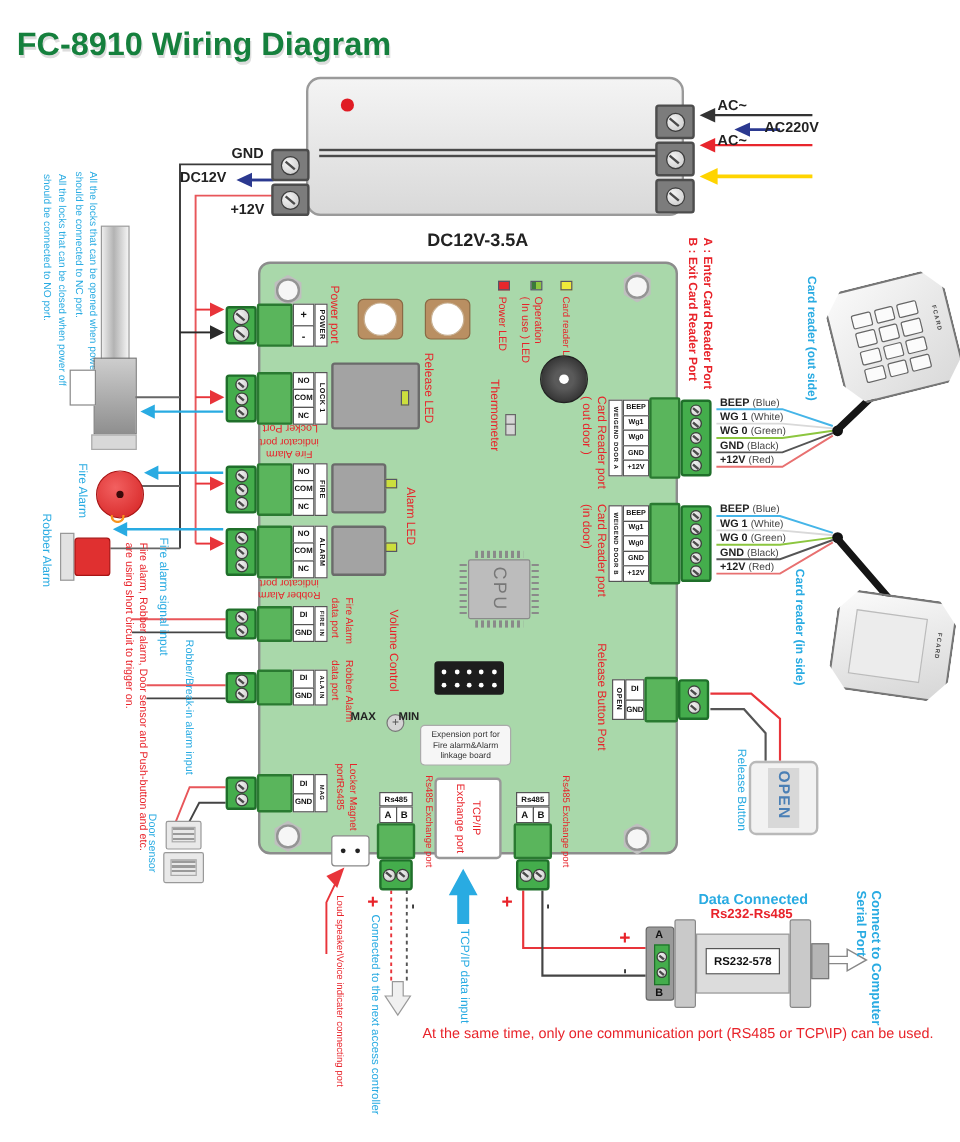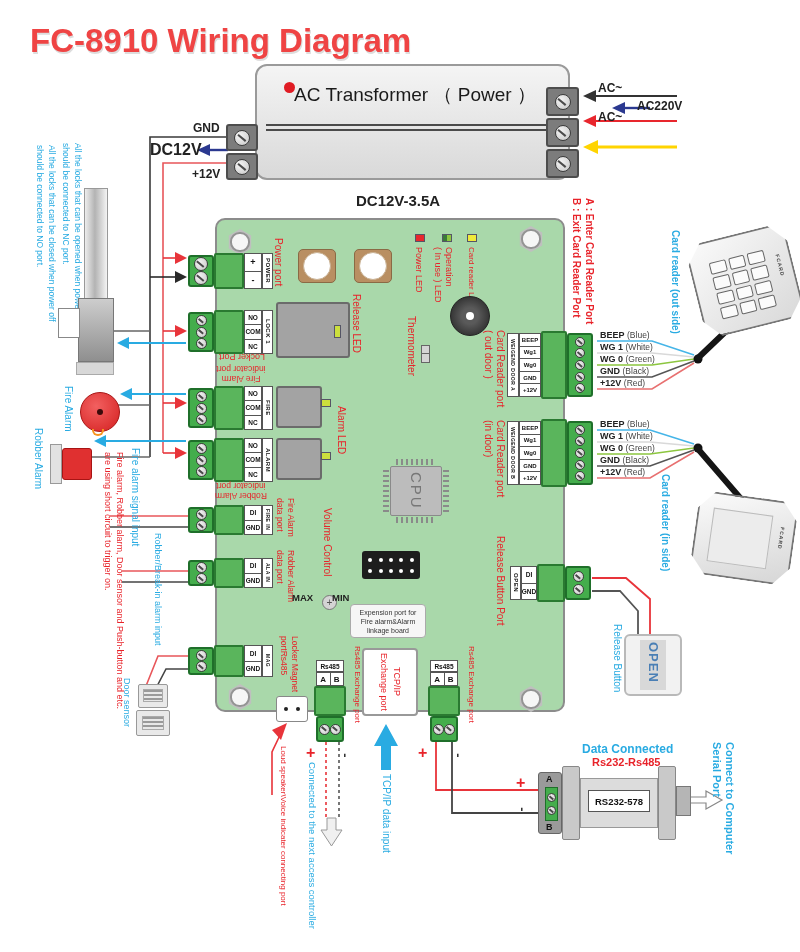--- a/index.html
+++ b/index.html
@@ -130,46 +130,45 @@
     <polygon points="382,578 392,578 392,590 398,590 387,602 376,590 382,590" fill="#b5b5b5" stroke="#888" stroke-width="1"></polygon>
 
     <path d="M320,622 Q306,626 302,613" fill="none" stroke="#222" stroke-width="1.4"></path>
       <polygon points="301,607 297,616 306,614" fill="#222"></polygon>
     <path d="M340,622 Q354,626 358,613" fill="none" stroke="#222" stroke-width="1.4"></path>
       <polygon points="359,607 354,614 363,616" fill="#222"></polygon>
 
     <polygon points="690,797 706,797 706,791 722,800 706,809 706,803 690,803" fill="#fff" stroke="#888" stroke-width="1.2"></polygon>
   </svg>
 
-  <div class="ab b" style="left:30px;top:22px;font-size:33px;color:#ef4444;text-shadow:1px 2px 0 #ddd">FC-8910 Wiring Diagram</div>
+  <div class="ab b" style="left:14px;top:22px;font-size:27px;color:#15803d;text-shadow:1px 2px 0 #ddd">FC-8910 Wiring Diagram</div>
 
   <div class="ab" style="left:255px;top:64px;width:315px;height:116px;border:2px solid #9a9a9a;border-radius:12px;
        background:linear-gradient(180deg,#f4f4f4,#d9d9d9)"></div>
   <div class="ab" style="left:284px;top:82px;width:11px;height:11px;border-radius:50%;background:#e01c24"></div>
-  <div class="ab" style="left:270px;top:82px;width:290px;height:22px;font-size:19px;text-align:center;color:#1a1a1a">AC Transformer （ Power ）</div>
   <div class="ab" style="left:266px;top:124px;width:288px;height:7px;border-top:2px solid #4a4a4a;border-bottom:2px solid #4a4a4a"></div>
 
   <div class="ab" style="left:226px;top:124px;width:32px;height:27px;background:#7c7c7c;border:2px solid #4d4d4d;border-radius:3px;display:flex;align-items:center;justify-content:center">
       <i class="screw sc14"></i>
     </div>
   <div class="ab" style="left:226px;top:153px;width:32px;height:27px;background:#7c7c7c;border:2px solid #4d4d4d;border-radius:3px;display:flex;align-items:center;justify-content:center">
       <i class="screw sc14"></i>
     </div>
   <div class="ab" style="left:546px;top:87px;width:33px;height:29px;background:#7c7c7c;border:2px solid #4d4d4d;border-radius:3px;display:flex;align-items:center;justify-content:center">
       <i class="screw sc14"></i>
     </div>
   <div class="ab" style="left:546px;top:118px;width:33px;height:29px;background:#7c7c7c;border:2px solid #4d4d4d;border-radius:3px;display:flex;align-items:center;justify-content:center">
       <i class="screw sc14"></i>
     </div>
   <div class="ab" style="left:546px;top:149px;width:33px;height:29px;background:#7c7c7c;border:2px solid #4d4d4d;border-radius:3px;display:flex;align-items:center;justify-content:center">
       <i class="screw sc14"></i>
     </div>
 
   <div class="ab b" style="left:193px;top:121px;font-size:12px">GND</div>
-  <div class="ab b" style="left:150px;top:141px;font-size:16px">DC12V</div>
+  <div class="ab b" style="left:150px;top:141px;font-size:12px">DC12V</div>
   <div class="ab b" style="left:192px;top:167px;font-size:12px">+12V</div>
   <div class="ab b" style="left:598px;top:81px;font-size:12px">AC~</div>
   <div class="ab b" style="left:637px;top:99px;font-size:12px">AC220V</div>
   <div class="ab b" style="left:598px;top:110px;font-size:12px">AC~</div>
   <div class="ab b" style="left:356px;top:192px;font-size:15px">DC12V-3.5A</div>
 
   <div class="ab vt blu" style="left:58px;top:143px;width:26px;height:192px;font-size:8.5px;line-height:12px">All the locks that can be opened when power off should be connected to NC port.</div>
   <div class="ab vt blu" style="left:34px;top:145px;width:24px;height:192px;font-size:8.5px;line-height:12px">All the locks that can be closed when power off should be connected to NO port.</div>
   <div class="ab vt red" style="left:100px;top:452px;width:26px;height:264px;font-size:9px;line-height:12px">Fire alarm, Robber alarm, Door sensor and Push-button and etc. are using short circuit to trigger on.</div>
 
@@ -529,14 +528,15 @@
     </div>
   <div class="ab" style="left:562px;top:766px;width:18px;height:74px;background:#c9c9c9;border:1px solid #888;border-radius:2px"></div>
   <div class="ab" style="left:580px;top:778px;width:78px;height:50px;background:#dcdcdc;border:1px solid #999"></div>
   <div class="ab wcell" style="left:588px;top:790px;width:62px;height:22px;font-size:9.5px">RS232-578</div>
   <div class="ab" style="left:658px;top:766px;width:18px;height:74px;background:#c9c9c9;border:1px solid #888;border-radius:2px"></div>
   <div class="ab" style="left:676px;top:786px;width:15px;height:30px;background:#b5b5b5;border:1px solid #777"></div>
   <div class="ab red b" style="left:516px;top:774px;font-size:16px">+</div>
   <div class="ab b" style="left:520px;top:802px;font-size:13px;color:#333;transform:rotate(90deg)">-</div>
   <div class="ab vt blu b" style="left:710px;top:742px;width:26px;height:124px;font-size:11px;line-height:13px">Connect to Computer Serial Port</div>
 
+  <div class="ab red" style="left:352px;top:854px;width:430px;font-size:12px">At the same time, only one communication port (RS485 or TCP\IP) can be used.</div>
 
 </div>
 
 </body></html>

